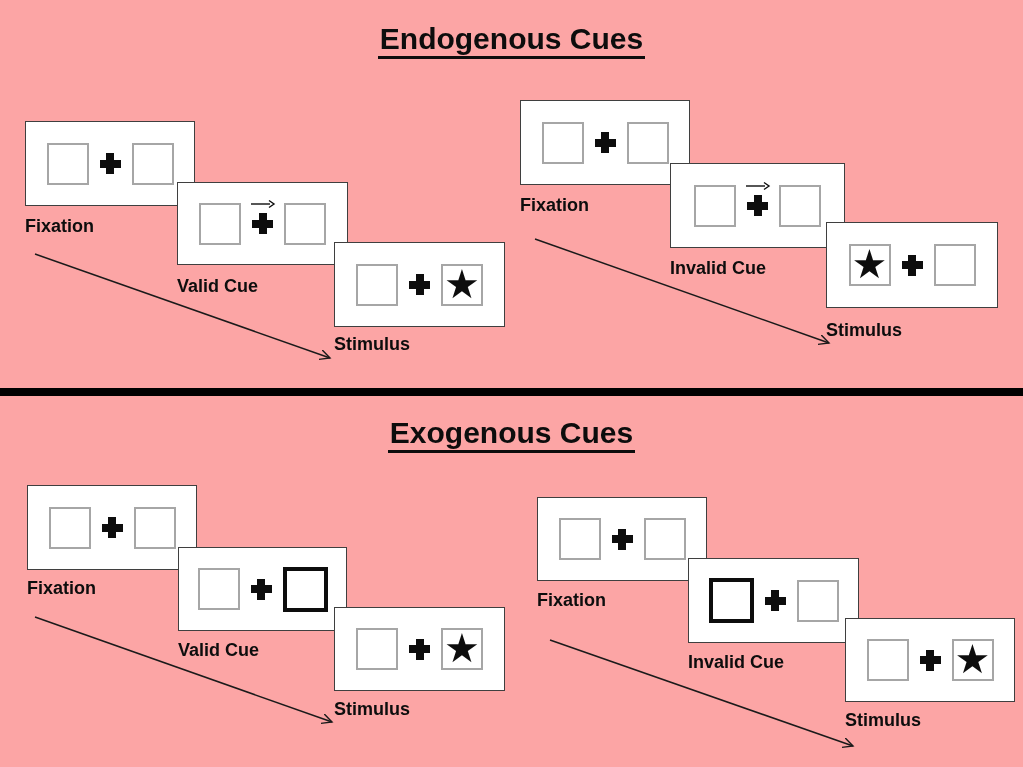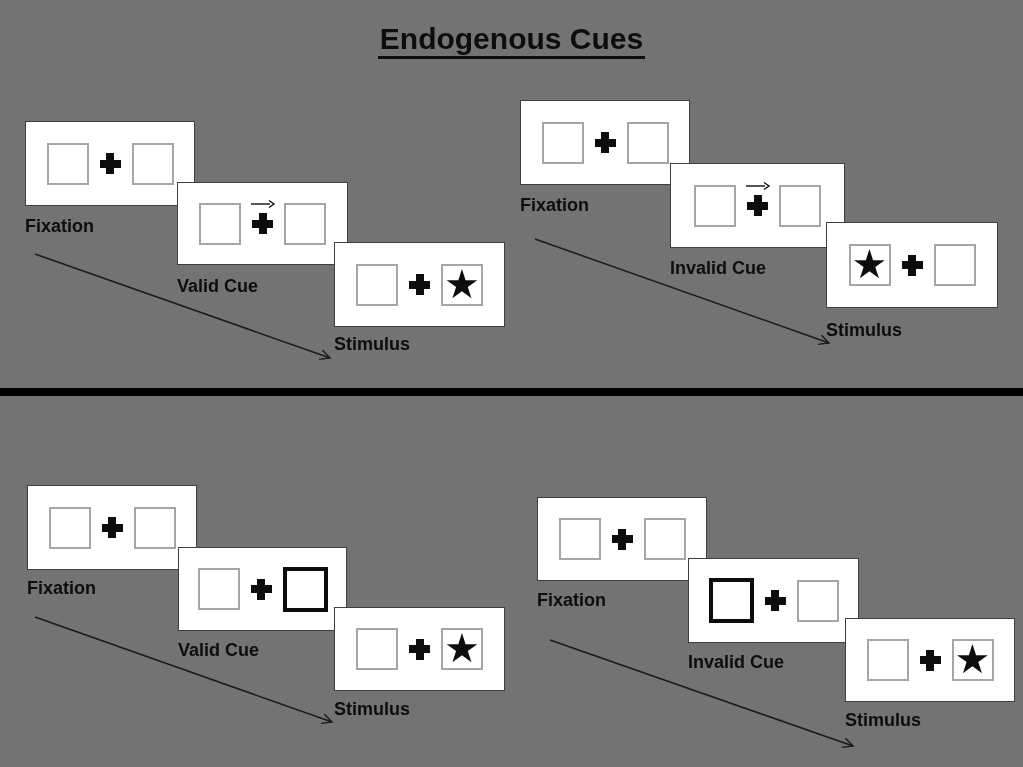--- a/index.html
+++ b/index.html
@@ -1,17 +1,17 @@
 <!DOCTYPE html>
 <html><head>
 <meta charset="utf-8">
 <style>
   html,body{margin:0;padding:0;background:#ffffff;}
   .canvas{
-    position:relative;width:1023px;height:767px;background:#737373;
+    position:relative;width:1023px;height:767px;background:#fca5a5;
     font-family:"Liberation Sans",sans-serif;overflow:hidden;color:#0d0d0d;
   }
   .title-row{position:absolute;left:0;width:100%;text-align:center;}
   .title{
     display:inline-block;font-size:30px;font-weight:bold;line-height:1.1;
     border-bottom:3px solid #0d0d0d;padding:0 2px 1px 2px;letter-spacing:0px;
   }
   .divider{position:absolute;left:0;top:388px;width:100%;height:8px;background:#000000;}
   .panel{
     position:absolute;background:#ffffff;border:1.5px solid #3f3f3f;
@@ -54,20 +54,23 @@
     <line x1="35" y1="254" x2="330" y2="358" stroke="#1a1a1a" stroke-width="1.5" marker-end="url(#ah)"></line>
     <line x1="535" y1="239" x2="829" y2="343" stroke="#1a1a1a" stroke-width="1.5" marker-end="url(#ah)"></line>
     <line x1="35" y1="617" x2="332" y2="722" stroke="#1a1a1a" stroke-width="1.5" marker-end="url(#ah)"></line>
     <line x1="550" y1="640" x2="853" y2="746" stroke="#1a1a1a" stroke-width="1.5" marker-end="url(#ah)"></line>
   </svg>
 
   <div class="title-row" style="top:22px;">
     <span class="title">Endogenous Cues</span>
   </div>
   <div class="divider"></div>
+  <div class="title-row" style="top:416px;">
+    <span class="title">Exogenous Cues</span>
+  </div>
 
   <div class="panel" style="left:25px;top:121px;width:170px;height:85px">
     <div class="sq"></div>
     <div class="center">
         <div class="plus"></div>
       </div>
     <div class="sq"></div>
   </div>
   <div class="plabel" style="left:25px;top:216px;width:170px">Fixation</div>
 

